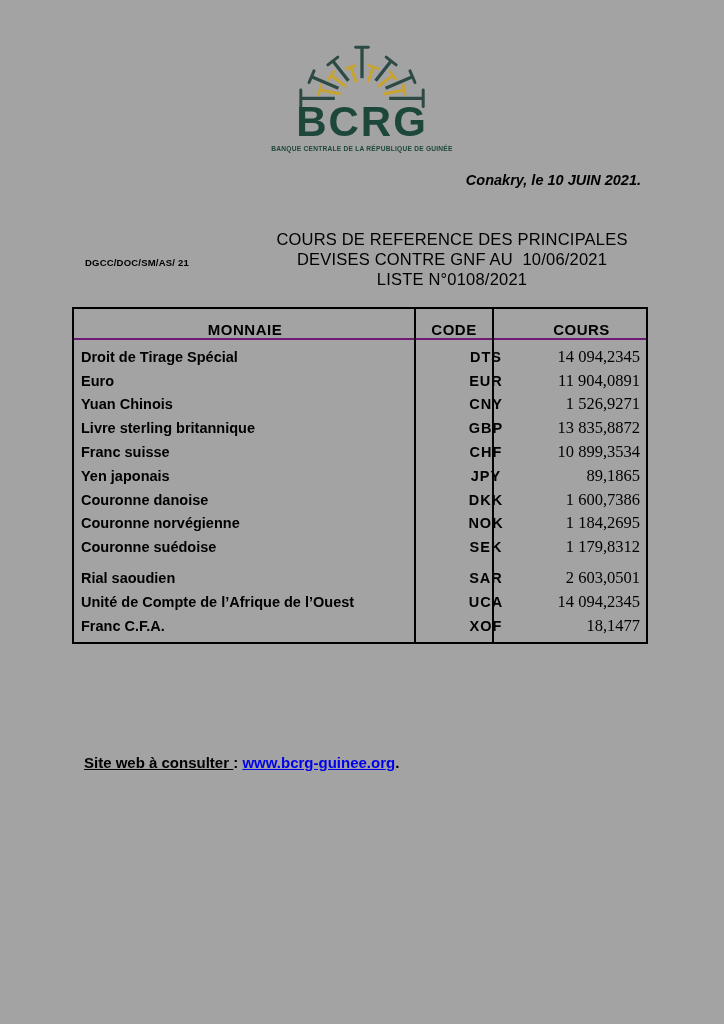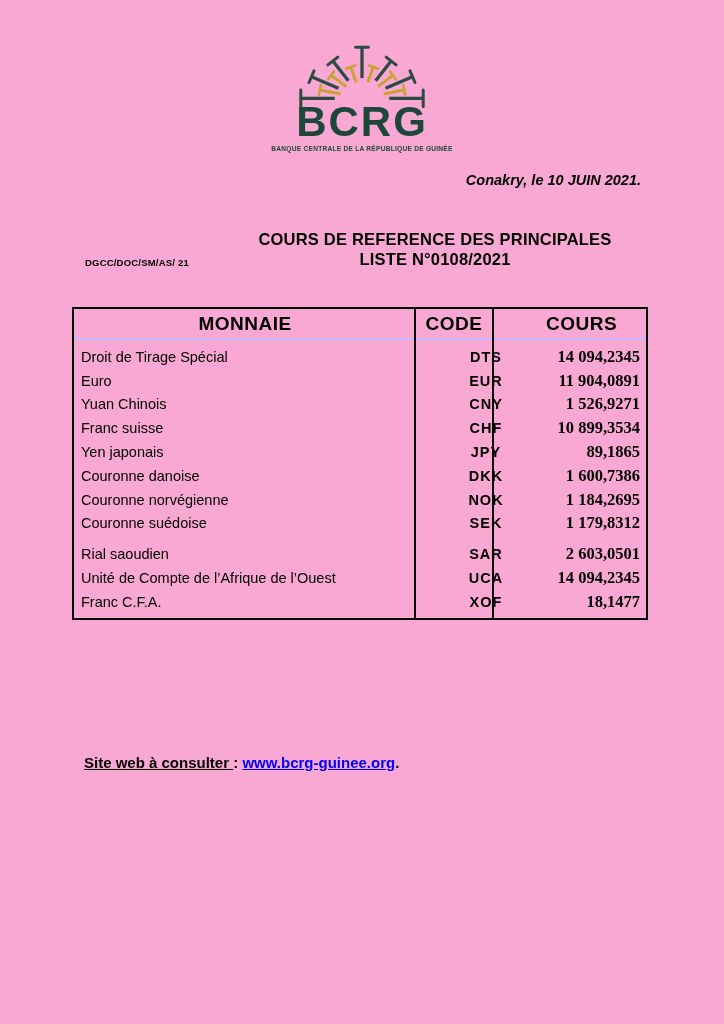--- a/index.html
+++ b/index.html
@@ -1,44 +1,44 @@
 <!DOCTYPE html>
 <html><head>
 <meta charset="utf-8">
 <style>
   html,body{margin:0;padding:0;background:#e8e8e8;}
   .page{
-    position:relative;width:724px;height:1024px;background:#f9a8d4;
+    position:relative;width:724px;height:1024px;background:#a3a3a3;
     font-family:"Liberation Sans",sans-serif;color:#000;overflow:hidden;
     margin:0 auto;box-shadow:0 0 6px rgba(0,0,0,.25);
   }
   
   .logo{position:absolute;top:40px;left:0;right:0;display:flex;flex-direction:column;align-items:center;}
   .rays{width:152px;height:68px;display:block;}
   .wordmark{font-size:42px;font-weight:bold;letter-spacing:2px;line-height:1;margin-top:-7px;}
   .logo-sub{font-size:6.6px;font-weight:bold;letter-spacing:.25px;margin-top:2px;white-space:nowrap;}
   
   .dateline{position:absolute;top:172px;right:83px;font-size:14.5px;font-weight:bold;font-style:italic;}
   .ref{position:absolute;left:85px;top:257px;font-size:9.5px;font-weight:bold;letter-spacing:.2px;}
-  .title{position:absolute;left:235px;top:229px;width:400px;text-align:center;
-         font-size:16.5px;font-weight:bold;line-height:20px;letter-spacing:.2px;}
+  .title{position:absolute;left:252px;top:229px;width:400px;text-align:center;
+         font-size:16.5px;font-weight:normal;line-height:20px;letter-spacing:.2px;}
   
   .rtable{position:absolute;left:72px;top:307px;width:572px;border:2px solid #000;}
-  .thead{display:flex;height:29px;border-bottom:2px solid #c4b5fd;align-items:center;
-         font-size:19px;font-weight:bold;}
+  .thead{display:flex;height:29px;border-bottom:2px solid #701a75;align-items:flex-end;
+         font-size:15px;font-weight:bold;}
   .th-monnaie{width:342px;text-align:center;letter-spacing:.5px;}
   .th-code{width:76px;text-align:center;letter-spacing:.5px;}
   .th-cours{flex:1;text-align:center;letter-spacing:.5px;margin-left:25px;}
   .tbody{position:relative;padding:5px 0 4px 0;}
   .trow{display:flex;align-items:center;height:23.8px;}
   .trow.gap-above{margin-top:7px;}
-  .cell-name{width:342px;box-sizing:border-box;padding-left:7px;font-size:14.5px;font-weight:normal;white-space:nowrap;}
+  .cell-name{width:342px;box-sizing:border-box;padding-left:7px;font-size:14.5px;font-weight:bold;white-space:nowrap;}
   .cell-code{width:76px;text-align:center;font-size:14.5px;font-weight:bold;letter-spacing:1px;padding-left:32px;}
   .cell-rate{flex:1;text-align:right;padding-right:6px;font-family:"Liberation Serif",serif;
-             font-size:16.5px;font-weight:bold;white-space:nowrap;}
+             font-size:16.5px;font-weight:normal;white-space:nowrap;}
   .vline{position:absolute;top:0;bottom:0;width:2px;background:#000;}
   .v1{left:340px;}
   .v2{left:418px;}
   
   .footer{position:absolute;left:84px;top:754px;font-size:15px;font-weight:bold;}
   .site-label{text-decoration:underline;}
   .site-link{color:#0000ee;text-decoration:underline;font-weight:bold;cursor:pointer;}
 </style>
 </head>
 <body>
@@ -77,20 +77,21 @@
     <div class="wordmark" style="color: rgb(29, 71, 59);">BCRG</div>
     <div class="logo-sub" style="color: rgb(29, 71, 59);">BANQUE CENTRALE DE LA RÉPUBLIQUE DE GUINÉE</div>
   </div>
 
   <div class="dateline">Conakry, le 10 JUIN 2021.</div>
 
   <div class="ref">DGCC/DOC/SM/AS/ 21</div>
 
   <div class="title">
     <div>COURS DE REFERENCE DES PRINCIPALES</div>
+    <div>DEVISES CONTRE GNF AU&nbsp; 10/06/2021</div>
     <div>LISTE N°0108/2021</div>
   </div>
 
   <div class="rtable">
     <div class="thead">
       <div class="th-monnaie">MONNAIE</div>
       <div class="th-code">CODE</div>
       <div class="th-cours">COURS</div>
     </div>
     <div class="tbody">
@@ -101,20 +102,25 @@
         </div>
         <div class="trow">
           <div class="cell-name">Euro</div>
           <div class="cell-code">EUR</div>
           <div class="cell-rate">11 904,0891</div>
         </div>
         <div class="trow">
           <div class="cell-name">Yuan Chinois</div>
           <div class="cell-code">CNY</div>
           <div class="cell-rate">1 526,9271</div>
+        </div>
+        <div class="trow">
+          <div class="cell-name">Livre sterling britannique</div>
+          <div class="cell-code">GBP</div>
+          <div class="cell-rate">13 835,8872</div>
         </div>
         <div class="trow">
           <div class="cell-name">Franc suisse</div>
           <div class="cell-code">CHF</div>
           <div class="cell-rate">10 899,3534</div>
         </div>
         <div class="trow">
           <div class="cell-name">Yen japonais</div>
           <div class="cell-code">JPY</div>
           <div class="cell-rate">89,1865</div>

